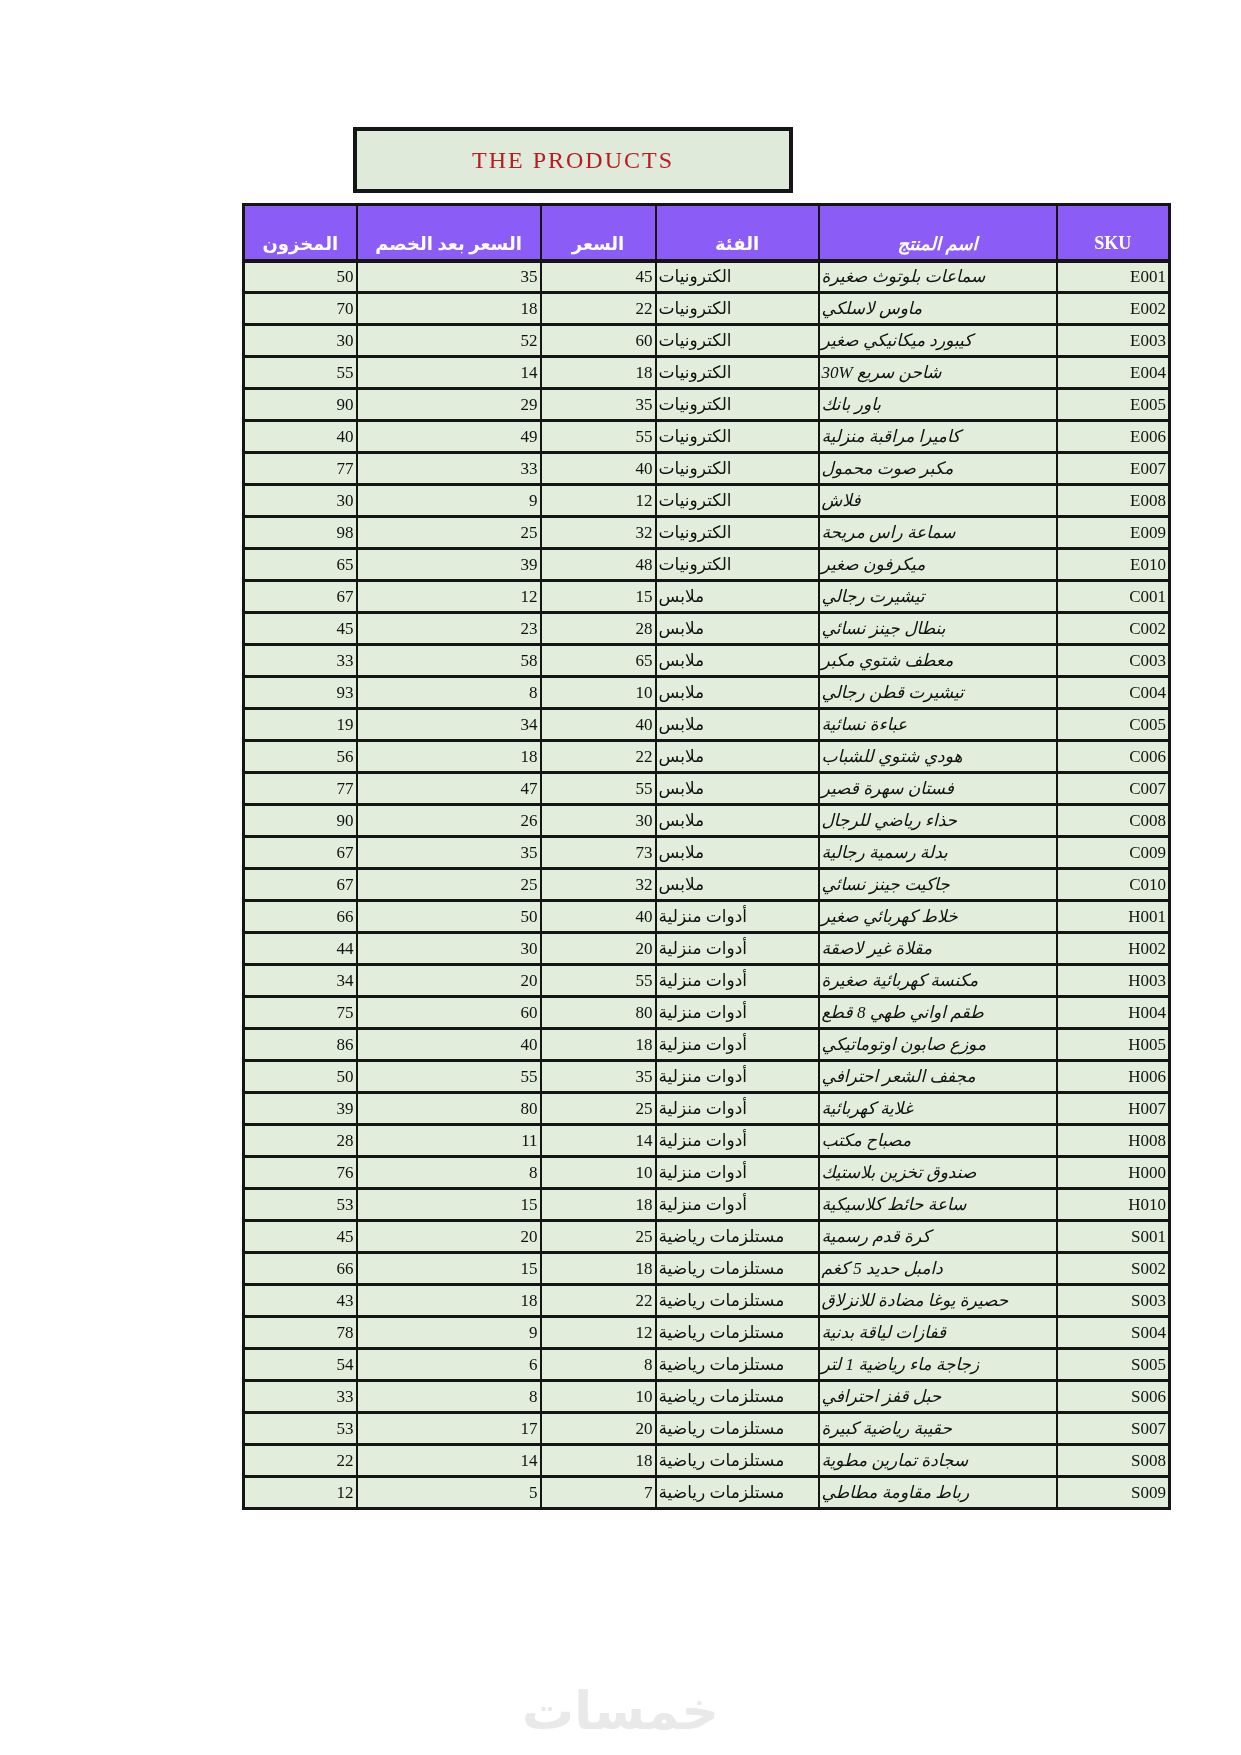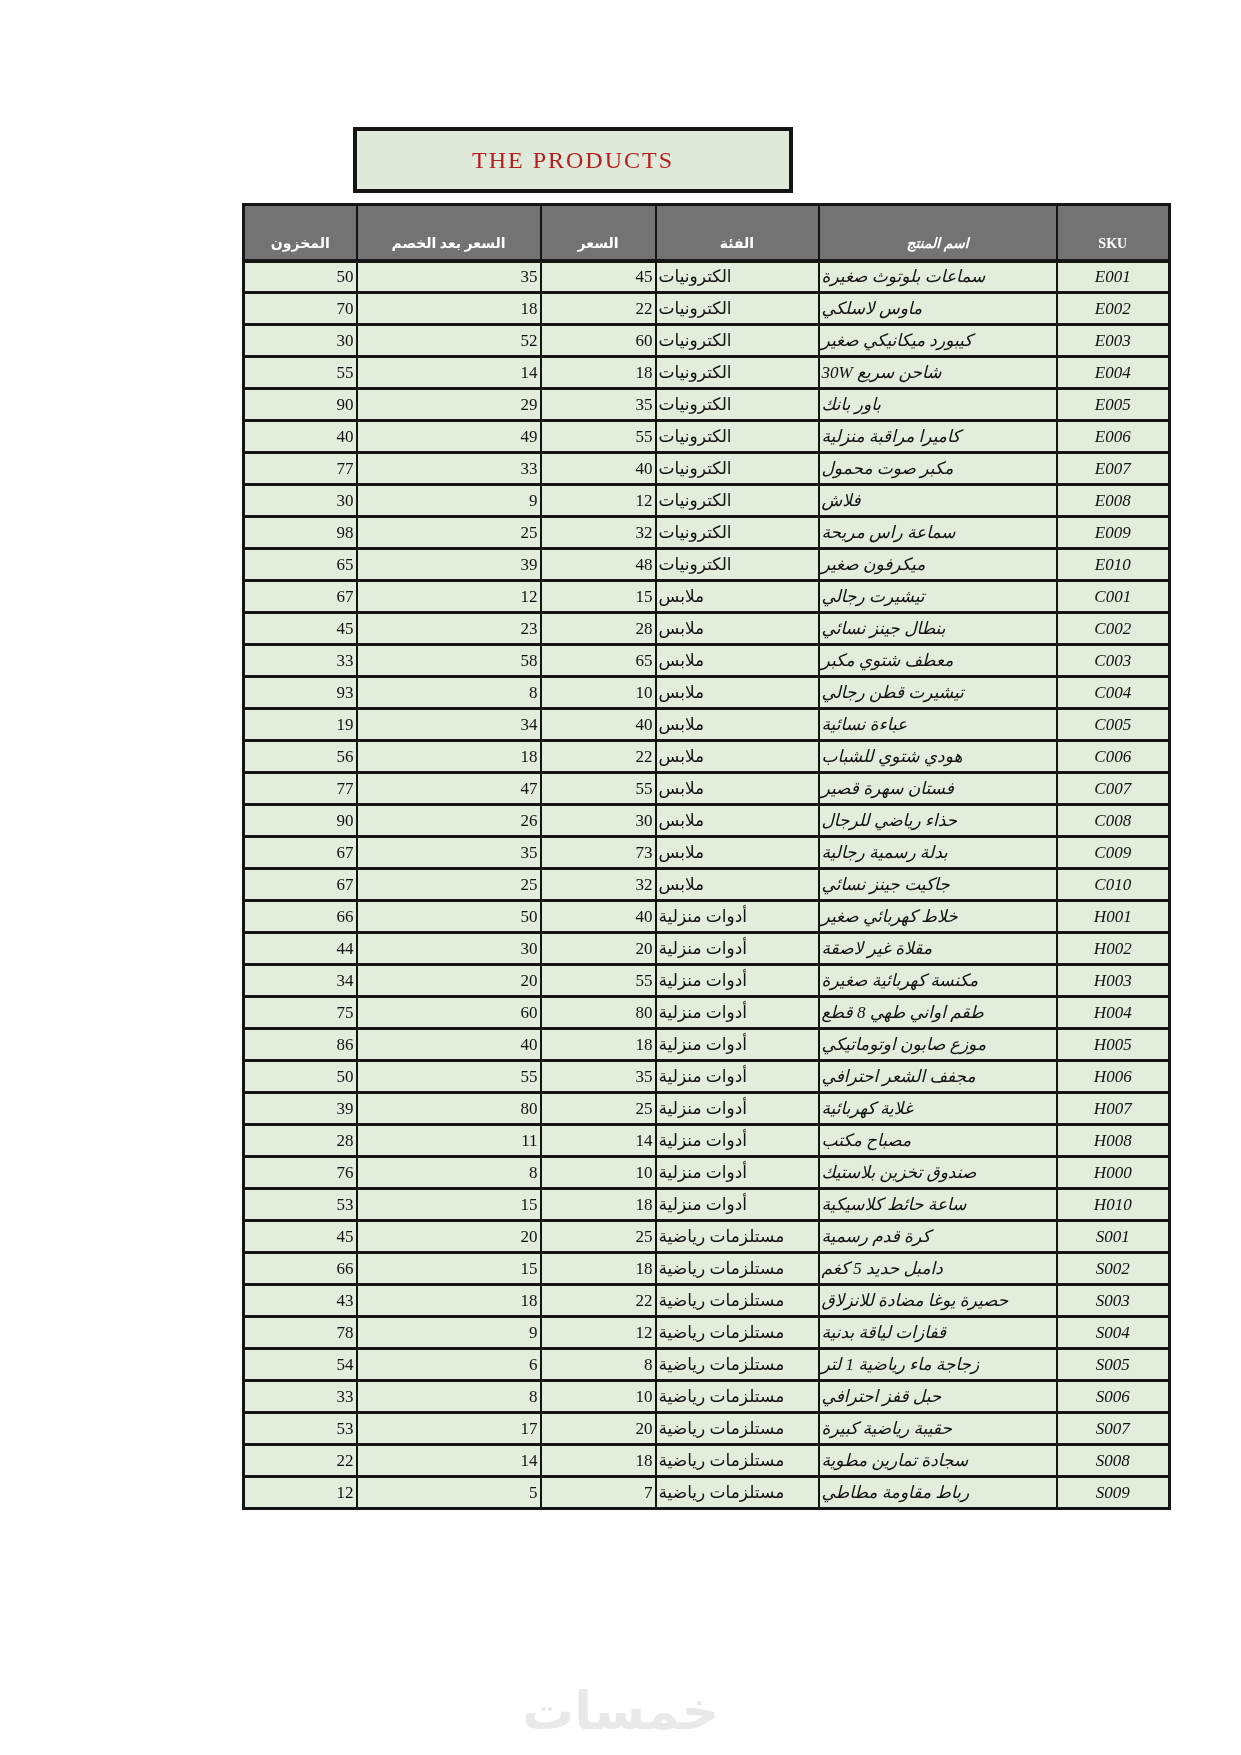--- a/index.html
+++ b/index.html
@@ -34,25 +34,25 @@
   }
   table.products th, table.products td {
     border:2px solid #151515;
     border-top-width:3px;
     border-bottom-width:3px;
     overflow:hidden;
     white-space:nowrap;
     box-sizing:border-box;
   }
   table.products thead th {
-    background:#737373;
+    background:#8b5cf6;
     color:#ffffff;
     height:56px;
     font-weight:bold;
-    font-size:14px;
+    font-size:18px;
     text-align:center;
     vertical-align:middle;
     padding-top:24px;
     border-bottom-width:4px;
   }
   table.products tbody td {
     background:#e2eedb;
     height:32px;
     font-size:17px;
     color:#111111;
@@ -60,21 +60,21 @@
     padding:0 2px;
   }
   
   .col-sku   { width:113px;margin-left:34px; }
   .col-name  { width:238px;font-style:italic; }
   .col-category { width:163px; }
   .col-price { width:115px; }
   .col-price_after_discount { width:184px; }
   .col-stock { width:113px; }
   
-  td.col-sku   { text-align:center;  padding-left:4px;  font-size:18px;font-style:italic; }
+  td.col-sku   { text-align:right;  padding-left:4px;  font-size:18px; }
   td.col-name  { text-align:left; }
   td.col-category { text-align:left; padding-right:1px; }
   td.col-price, td.col-price_after_discount, td.col-stock {
     text-align:right; padding-right:5px; font-size:18px;
   }
   .watermark {
     position:absolute;
     top:1681px; left:0;
     width:100%;
     text-align:center;

